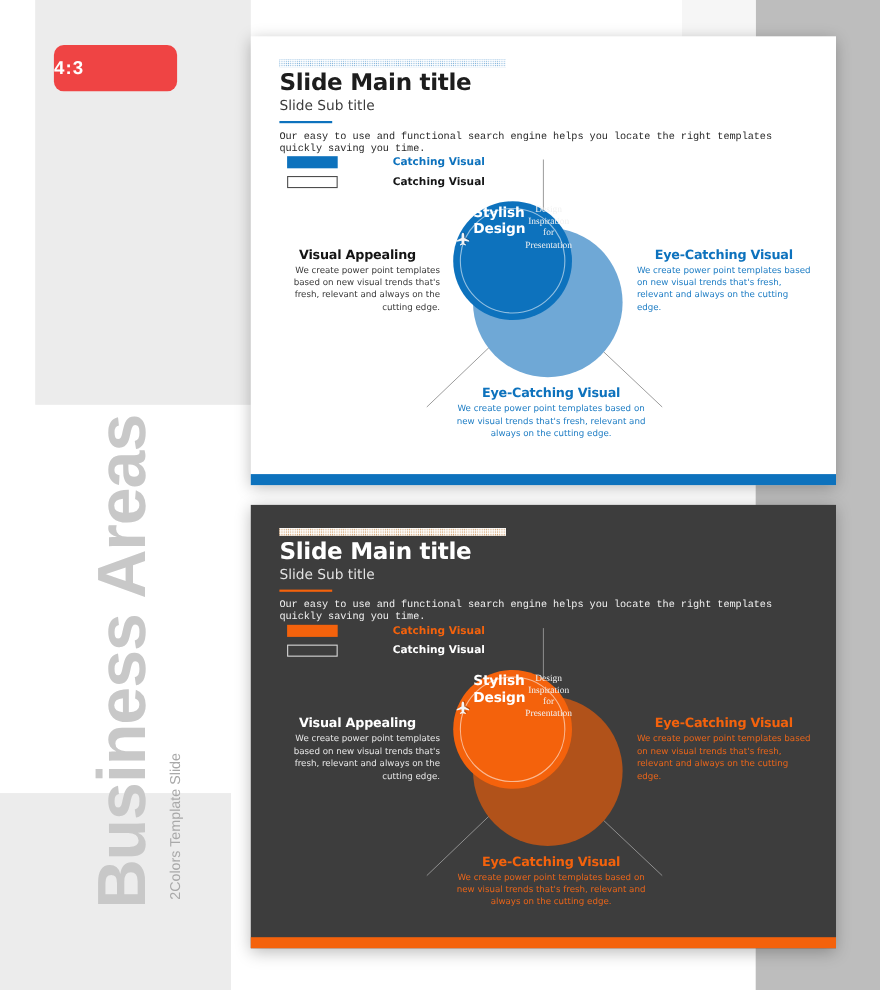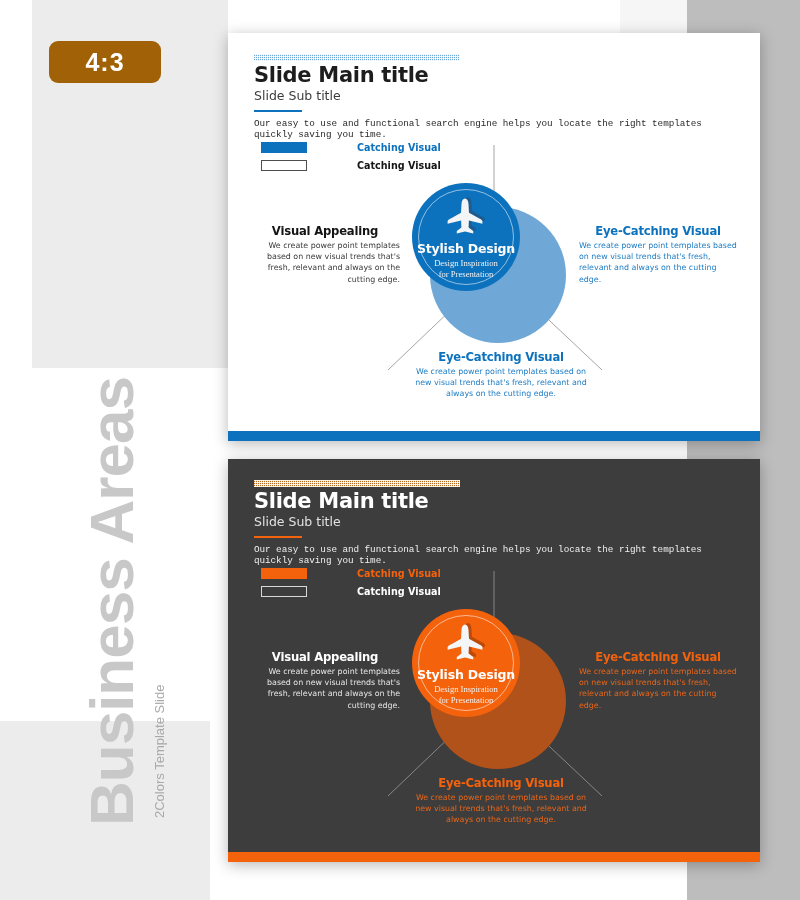--- a/index.html
+++ b/index.html
@@ -25,23 +25,23 @@
     background:#bdbdbd;
   }
   .bg-panel-right-white{
     position:absolute; left:620px; top:0; width:67px; height:110px;
     background:#f6f6f6;
   }
 
   
   .ratio-badge{
     position:absolute; left:49px; top:41px; width:112px; height:42px;
-    background:#a16207; border-radius:9px;
-    color:#ffffff; font-size:25px; font-weight:bold;
-    display:flex; align-items:center; justify-content:center;
+    background:#ef4444; border-radius:9px;
+    color:#ffffff; font-size:17px; font-weight:bold;
+    display:flex; align-items:center; justify-content:flex-start;
     letter-spacing:1px;
     font-family:"Liberation Sans", sans-serif;
   }
 
   
   .side-title{
     position:absolute;
     left:0; top:0;
     transform-origin:0 0;
     color:#c8c8c8;
@@ -135,22 +135,22 @@
   .lg-accent-orange{ color:#f4620c; }
   .lg-dark-txt{ color:#151515; }
   .lg-light-txt{ color:#ffffff; }
 
   
   .diagram{ position:absolute; left:0; top:0; width:100%; height:100%; }
   .diagram svg{ position:absolute; left:0; top:0; }
   .ring-sector{ position:absolute; }
   .core-circle{
     position:absolute; border-radius:50%;
-    display:flex; flex-direction:column;
-    align-items:center; justify-content:flex-start;
+    display:flex; flex-direction:row;
+    justify-content:flex-start;
   }
   .core-inner-ring{
     position:absolute; left:6px; top:6px; right:6px; bottom:6px;
     border-radius:50%; border:1px solid rgba(255,255,255,0.55);
   }
   .plane-icon{ position:relative; z-index:2; margin-top:14px; }
   .core-title{
     position:relative; z-index:2;
     color:#ffffff; font-weight:bold; font-size:12.5px;
     margin-top:2px; letter-spacing:-0.2px;

